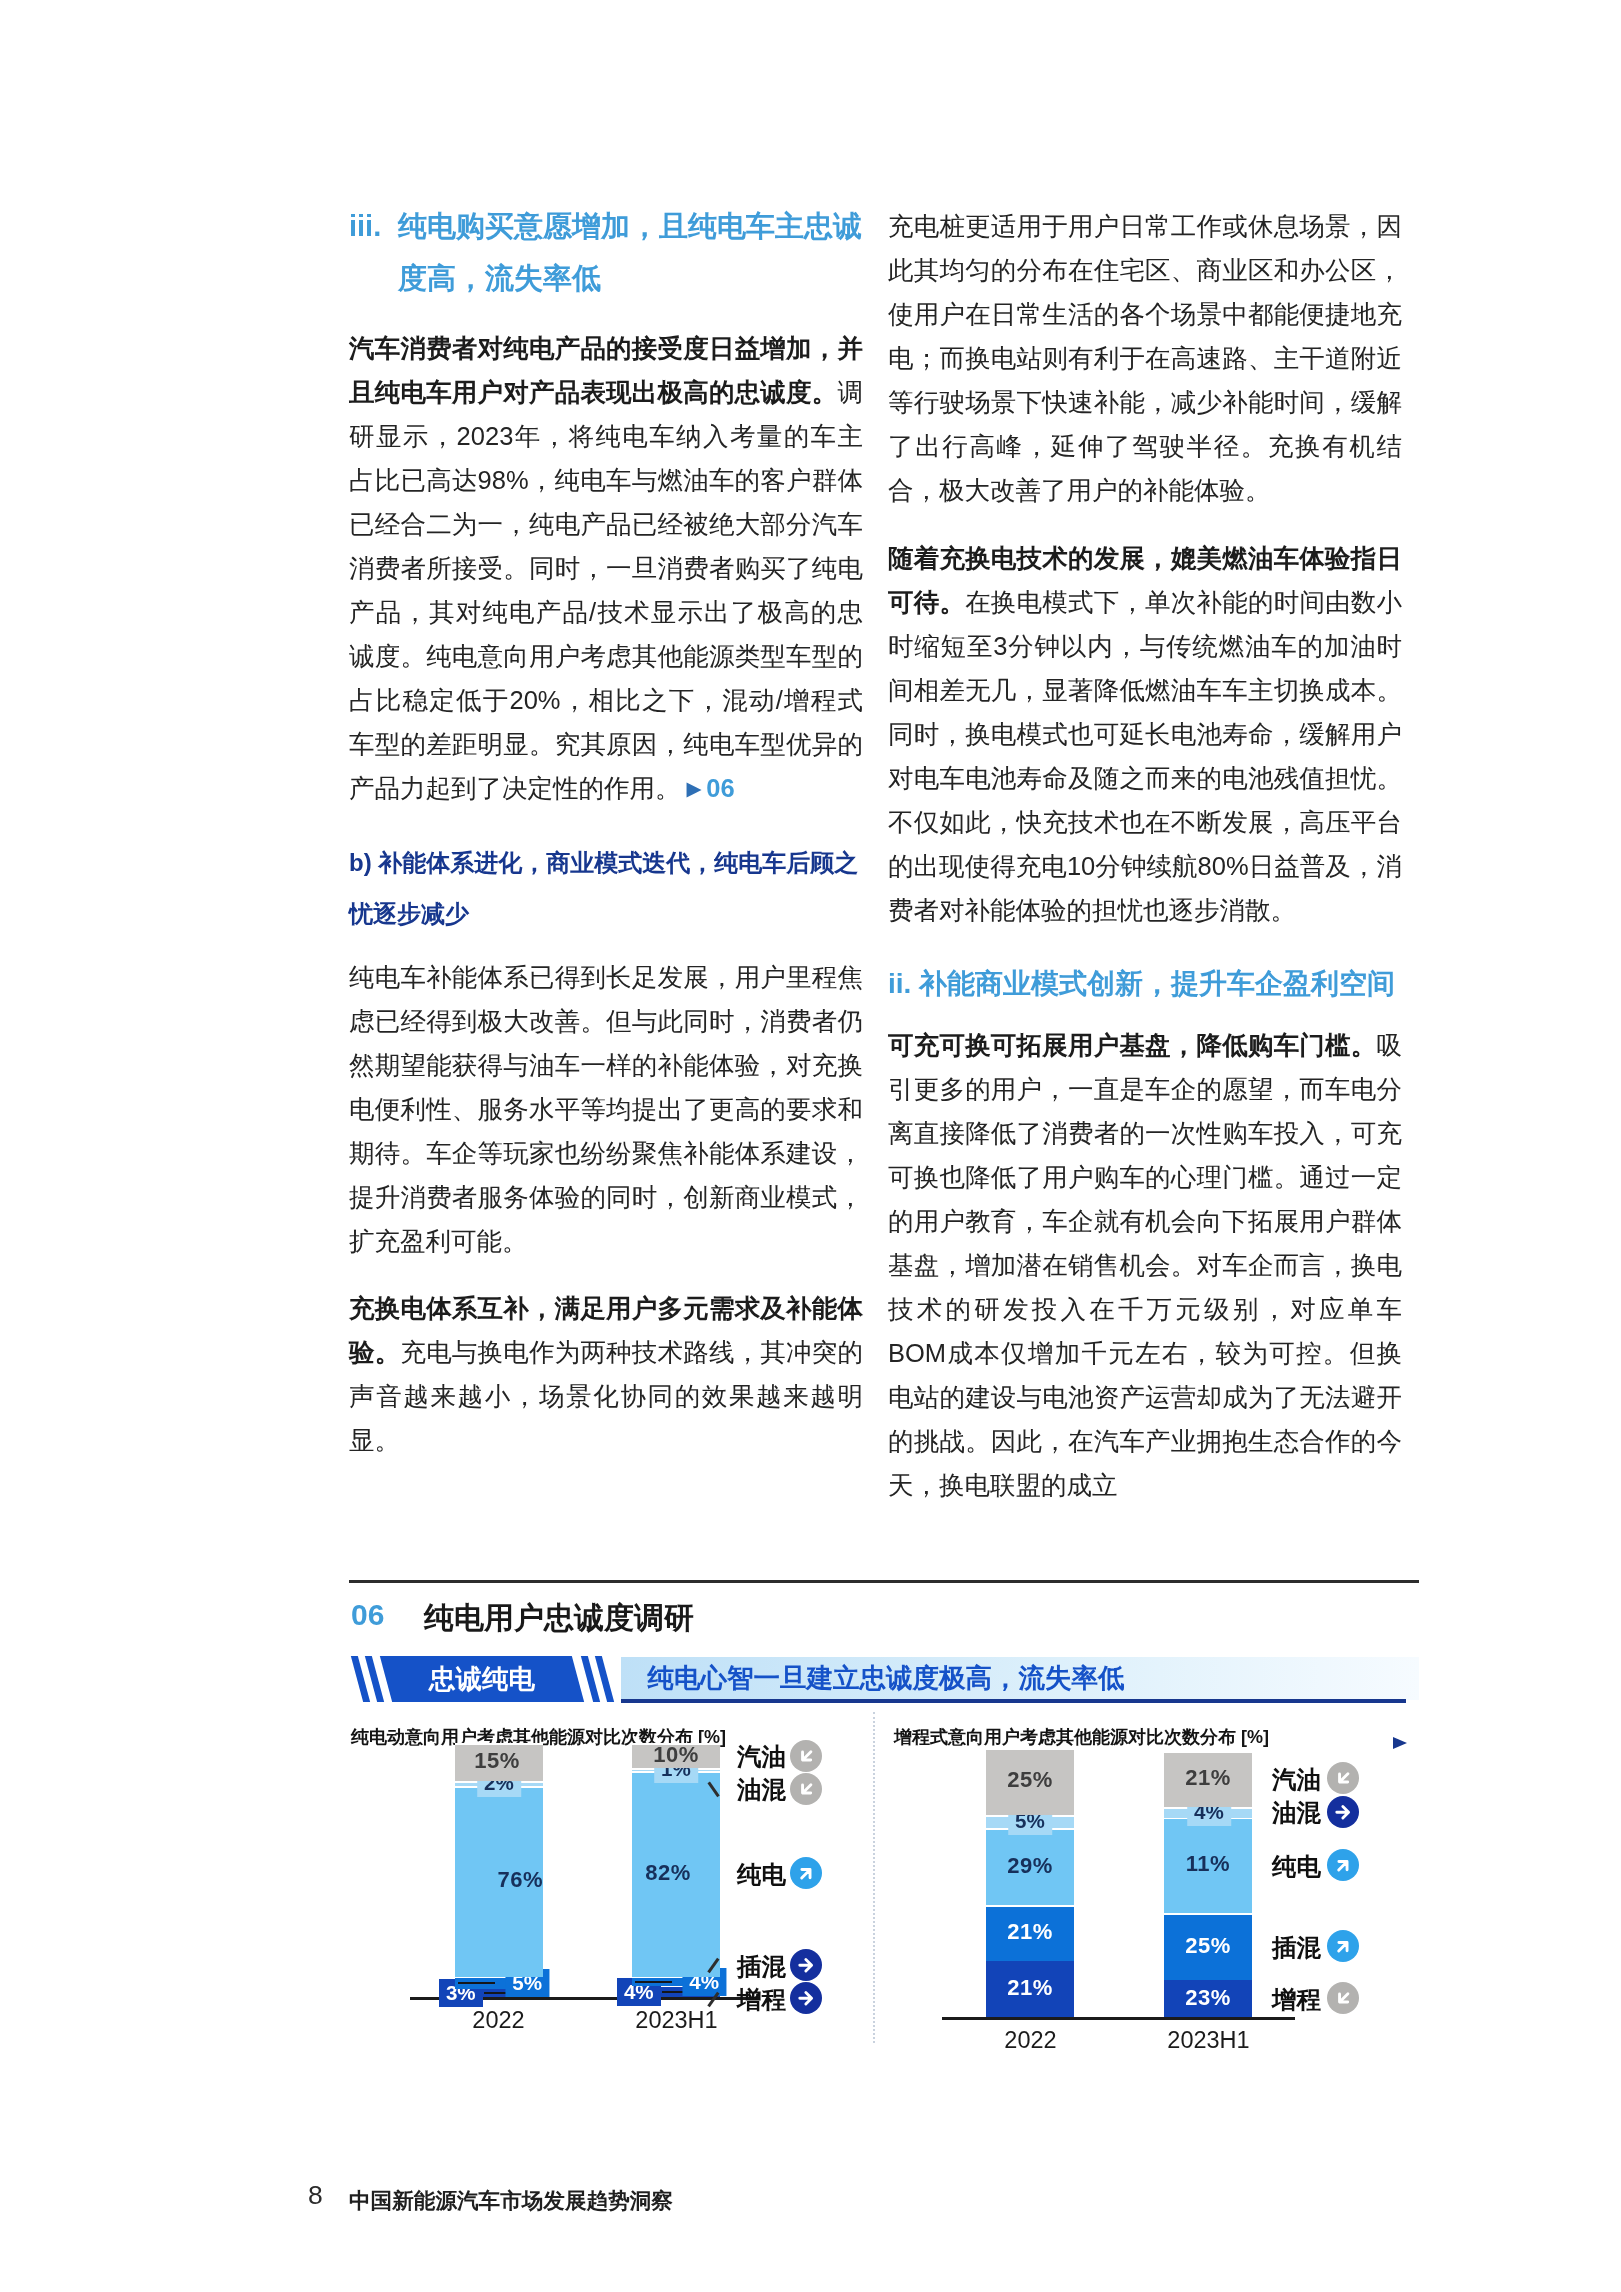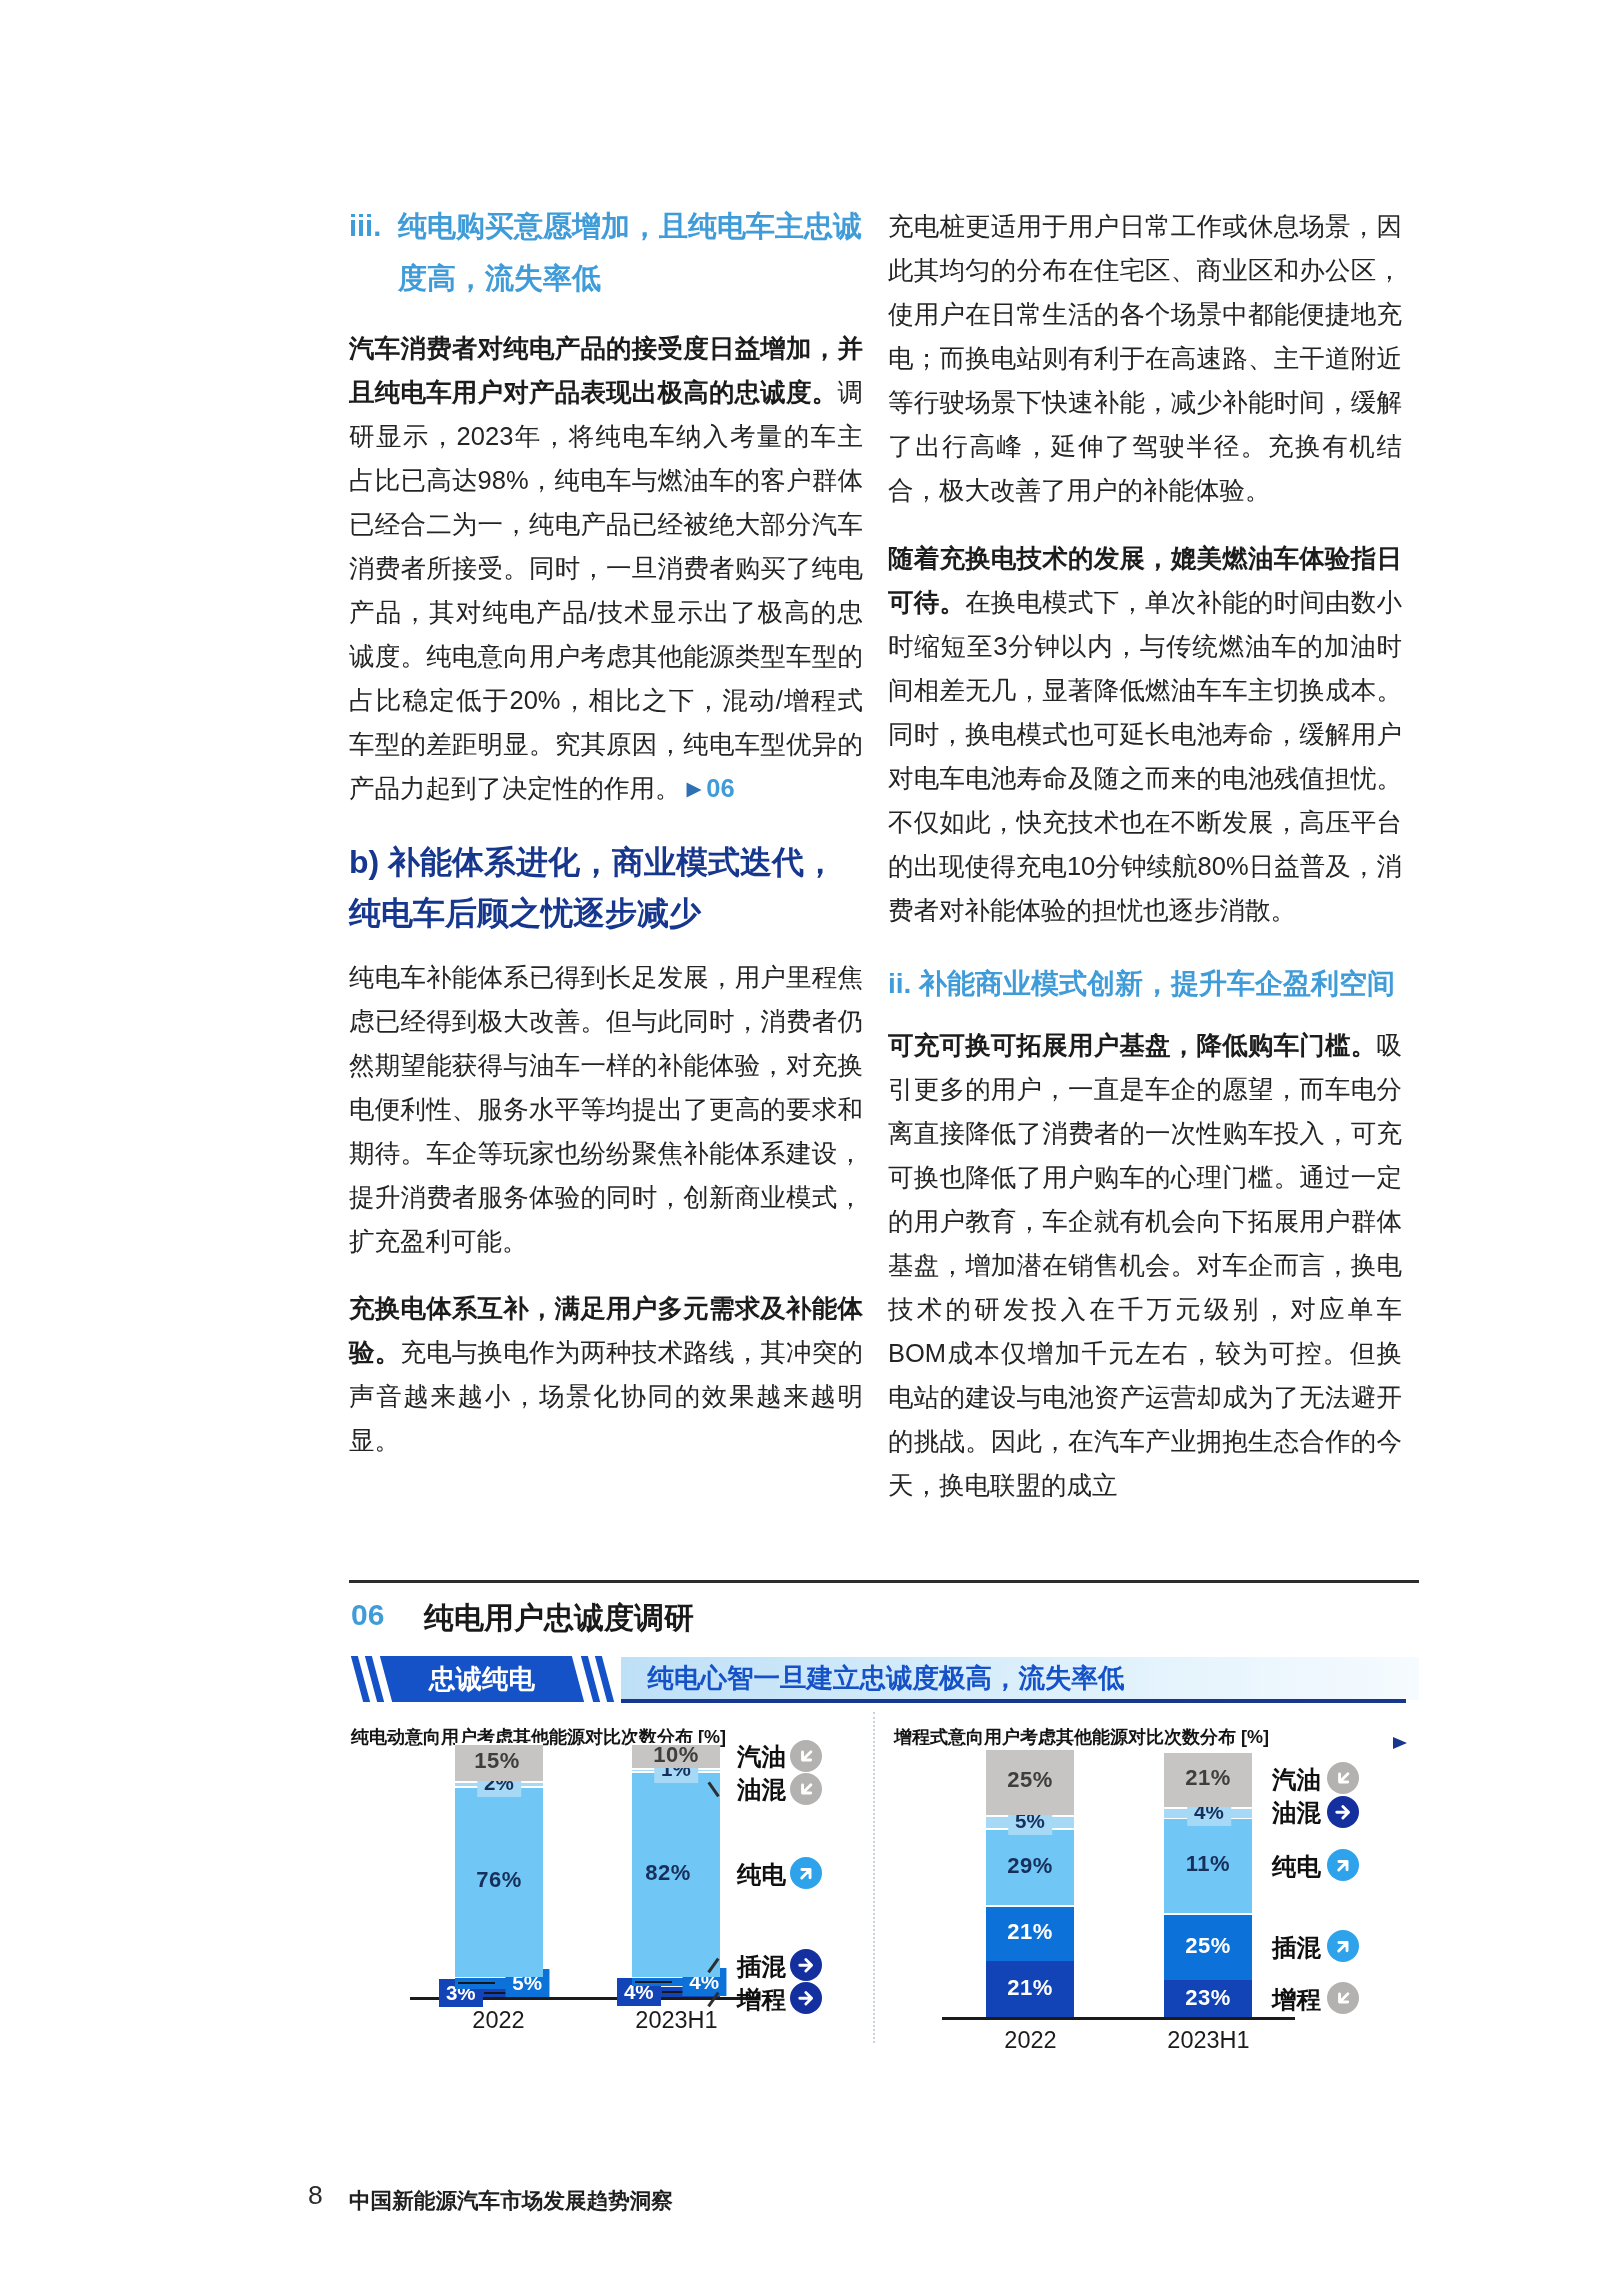--- a/index.html
+++ b/index.html
@@ -8,21 +8,21 @@
   
   .col{position:absolute;width:514px;}
   .col-left{left:349px;top:200px;}
   .col-right{left:888px;top:204px;}
   .body-p{font-size:25.5px;line-height:44px;text-align:justify;margin:0;}
   .body-p + .body-p{margin-top:23.5px;}
   .body-p b{font-weight:700;color:#1c1c1c;}
   .h-iii{display:flex;color:#3F9CD9;font-weight:700;font-size:29px;line-height:52px;margin:0 0 21.6px 0;}
   .h-iii .mk{width:49px;flex:none;}
   .h-iii .tx{flex:1;}
-  .h-navy{color:#17378E;font-weight:700;font-size:32px;line-height:51px;margin:27.4px 0 15.7px 0;}
+  .h-navy{color:#17378E;font-weight:700;font-size:24px;line-height:51px;margin:27.4px 0 15.7px 0;}
   .h-blue{color:#3F9CD9;font-weight:700;font-size:28px;line-height:45px;margin:29px 0 17.6px 0;}
   .figref{white-space:nowrap;}
   .figref .tri{color:#2E6FB5;font-size:19.6px;vertical-align:2px;margin-left:5.9px;margin-right:4.9px;}
   .figref .num{color:#3F9CD9;font-weight:700;}
   
   .fig-rule{position:absolute;left:349px;top:1580px;width:1070px;height:2.9px;background:#2d2d2d;}
   .fig-num{position:absolute;left:351px;top:1598px;font-size:30px;font-weight:700;color:#3F9CD9;}
   .fig-title{position:absolute;left:424px;top:1598px;font-size:30px;font-weight:700;color:#191919;}
   .banner{position:absolute;left:349px;top:1656px;width:1070px;height:46px;}
   .stripe{position:absolute;top:0;height:46px;width:6.9px;background:#1552C8;transform:skewX(15deg);}
@@ -98,21 +98,21 @@
   <div id="charts">
       <div class="chart-title" style="left: 351px; top: 1725px;">纯电动意向用户考虑其他能源对比次数分布 [%]</div>
       <div class="axis" style="left: 410px; top: 1997px; width: 349px;"></div>
       <div class="seg" style="left: 455px; width: 88px; top: 1989px; height: 7.5px; background: rgb(18, 68, 184);"></div>
       <div class="chip" style="background: rgb(18, 68, 184); color: rgb(255, 255, 255); top: 1993px; left: 439px; transform: translateY(-50%);">3%</div>
       <div class="leader" style="left: 484px; width: 55px; top: 1992px;"></div>
       <div class="seg" style="left: 455px; width: 88px; top: 1976px; height: 12.5px; background: rgb(12, 113, 216); border-top: 2.9px solid rgb(255, 255, 255);"></div>
       <div class="chip" style="background: rgb(12, 113, 216); color: rgb(255, 255, 255); top: 1983px; left: 549px; transform: translate(-100%, -50%);">5%</div>
       <div class="leader" style="left: 458px; width: 37px; top: 1982px;"></div>
       <div class="seg" style="left: 455px; width: 88px; top: 1786px; height: 191px; background: rgb(112, 198, 244); border-top: 2.9px solid rgb(255, 255, 255);"></div>
-      <div class="seglab" style="left: 455px; width: 88px; top: 1867px; color: rgb(23, 48, 91);">76%</div>
+      <div class="seglab" style="left: 455px; width: 88px; top: 1867px; color: rgb(23, 48, 91); text-align: right;">76%</div>
       <div class="seg" style="left: 455px; width: 88px; top: 1781px; height: 5px; background: rgb(166, 217, 246); border-top: 2.9px solid rgb(255, 255, 255);"></div>
       <div class="chip" style="background: rgb(166, 217, 246); color: rgb(23, 48, 91); top: 1783px; left: 499px; transform: translate(-50%, -50%);">2%</div>
       <div class="seg" style="left: 455px; width: 88px; top: 1743px; height: 38px; background: rgb(198, 197, 195); border-top: 2.9px solid rgb(255, 255, 255);"></div>
       <div class="seglab" style="left: 455px; width: 84px; top: 1748px; color: rgb(62, 62, 62);">15%</div>
       <div class="catlab" style="left: 430px; top: 2007px;">2022</div>
       <div class="seg" style="left: 632px; width: 88px; top: 1987px; height: 10px; background: rgb(18, 68, 184);"></div>
       <div class="chip" style="background: rgb(18, 68, 184); color: rgb(255, 255, 255); top: 1992px; left: 617px; transform: translateY(-50%);">4%</div>
       <div class="leader" style="left: 662px; width: 55px; top: 1991px;"></div>
       <div class="seg" style="left: 632px; width: 88px; top: 1976px; height: 10px; background: rgb(12, 113, 216); border-top: 2.9px solid rgb(255, 255, 255);"></div>
       <div class="chip" style="background: rgb(12, 113, 216); color: rgb(255, 255, 255); top: 1982px; left: 726px; transform: translate(-100%, -50%);">4%</div>

